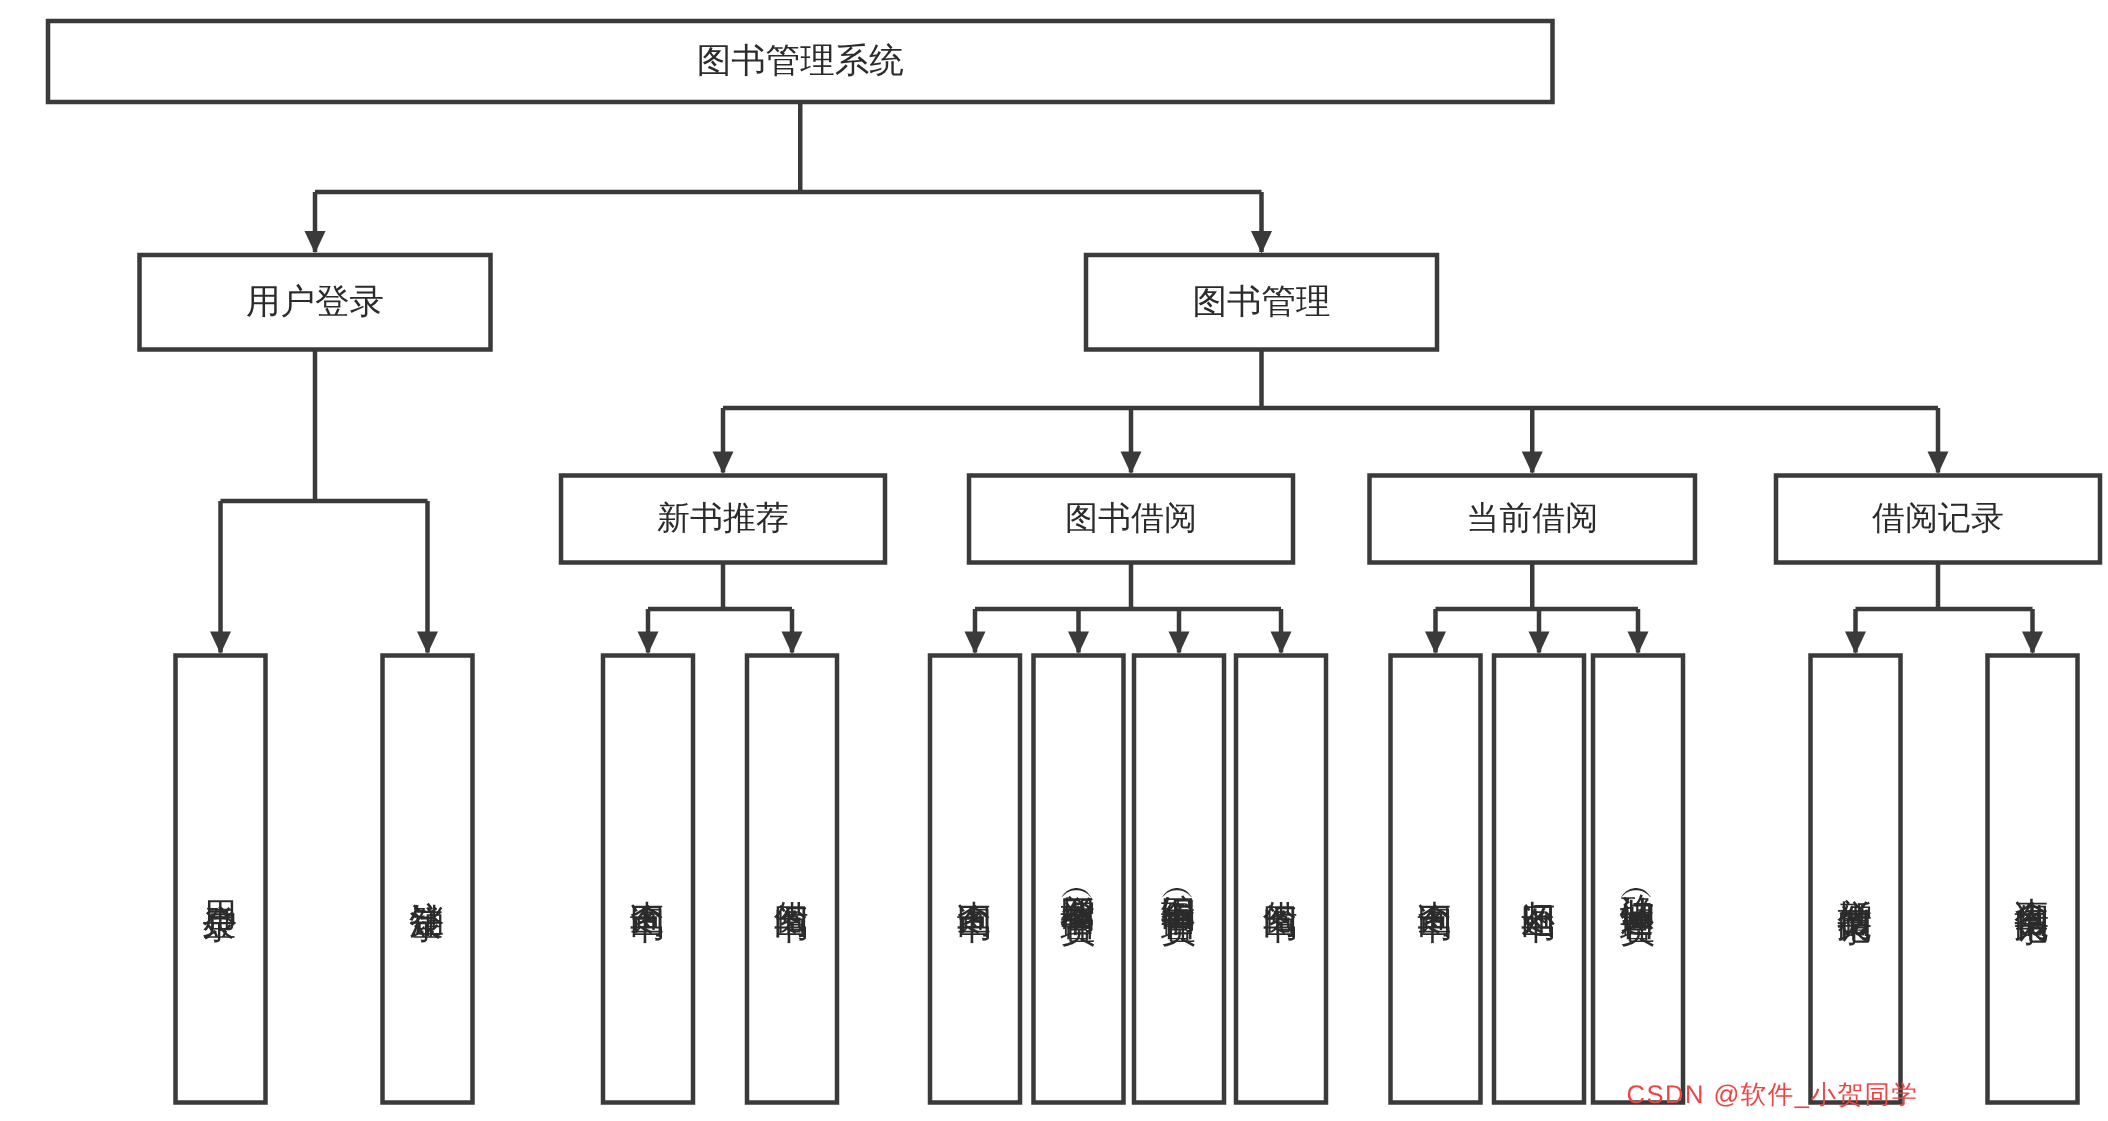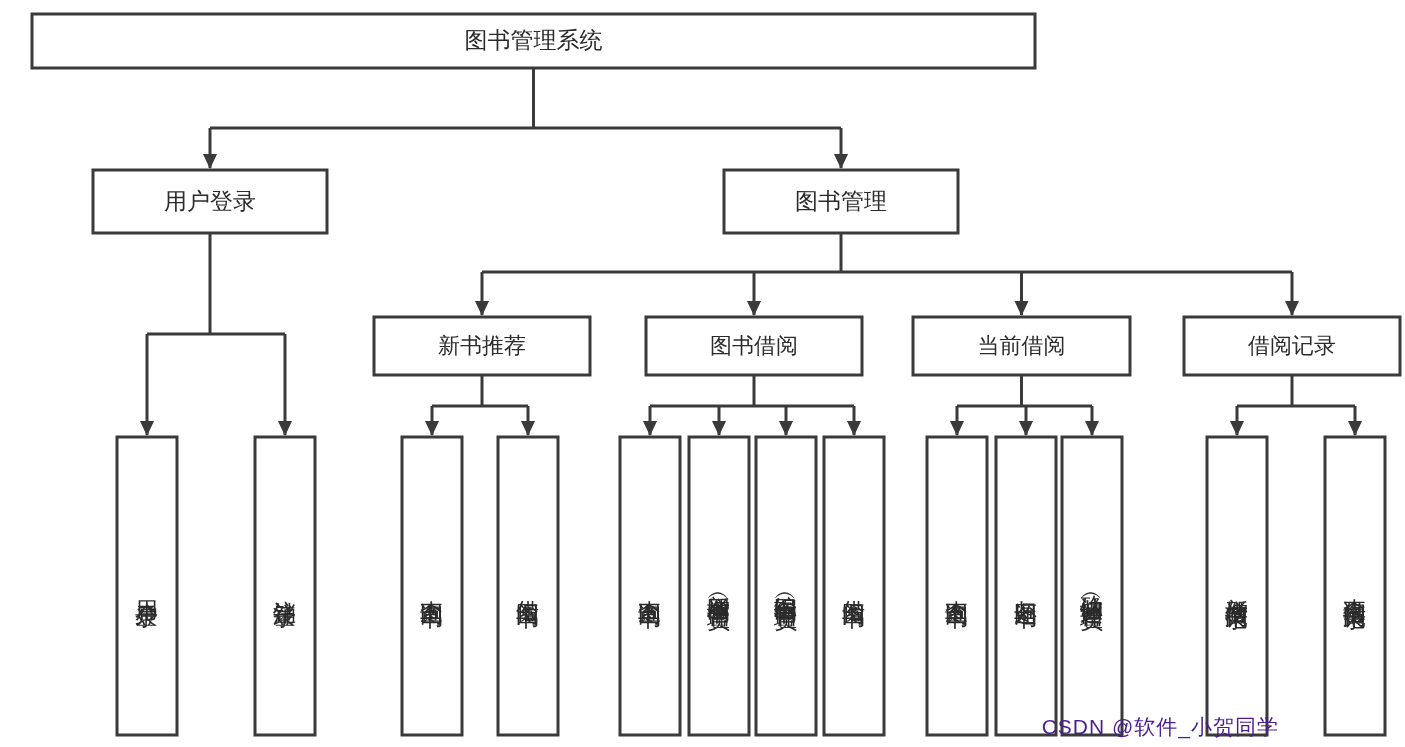--- a/index.html
+++ b/index.html
@@ -66,22 +66,22 @@
     display: flex;
     align-items: flex-start;
     justify-content: center;
     pointer-events: none;
   }
   .watermark {
     position: absolute;
     right: 8px;
     bottom: 6px;
     font-family: "Liberation Sans", "DejaVu Sans", sans-serif;
-    font-size: 21px;
-    color: #4c1d95;
+    font-size: 17px;
+    color: #ef4444;
     letter-spacing: 1px;
     white-space: nowrap;
   }
 </style>
 </head>
 <body>
 
 <div id="diagram-root">
   <svg class="canvas" viewBox="0 0 1405 747">
     <g id="connectors-layer">

